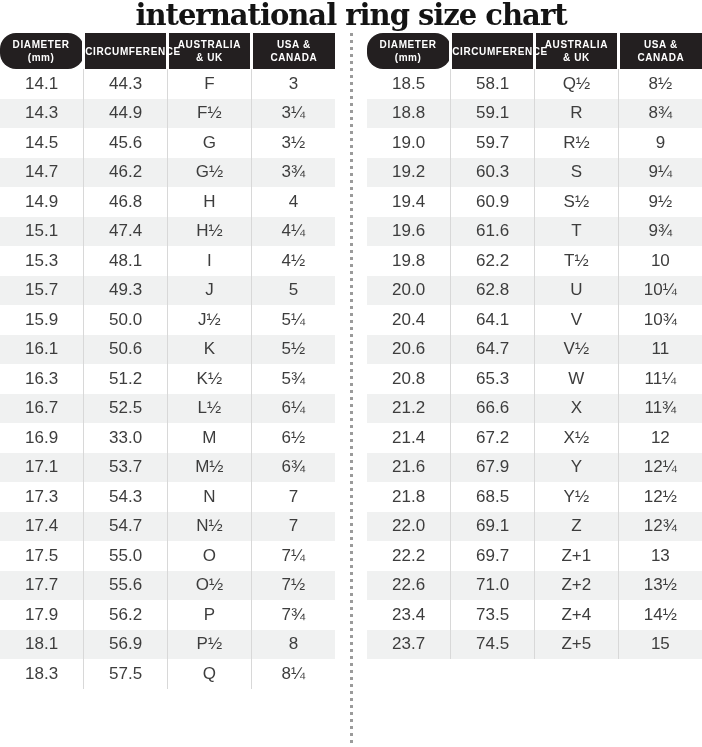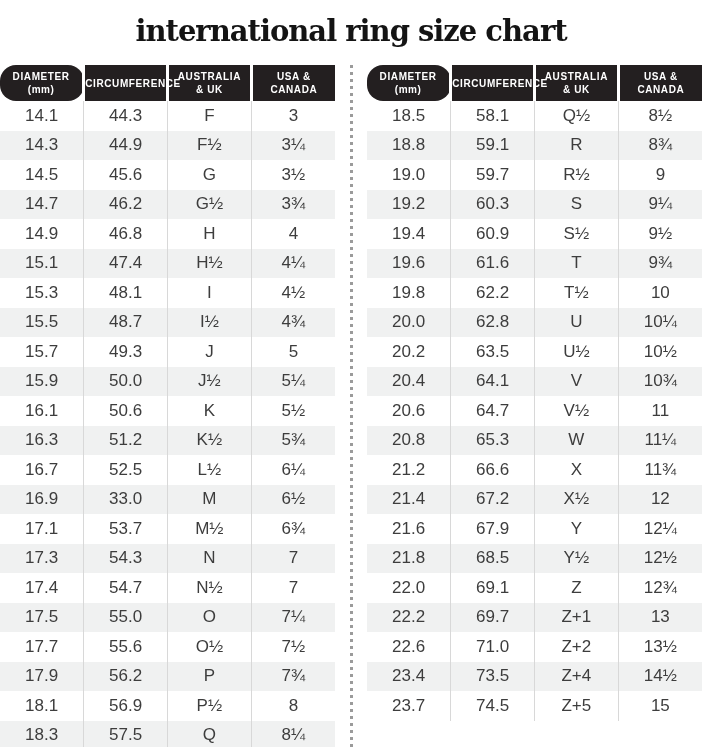--- a/index.html
+++ b/index.html
@@ -11,21 +11,21 @@
     --divider-dots:#9b9b9b;
     --title-text:#141414;
   }
   *{box-sizing:border-box;}
   html,body{margin:0;padding:0;background:#ffffff;}
   .page{
     width:702px;height:747px;overflow:hidden;background:#fff;
     font-family:"Liberation Sans",sans-serif;
   }
   .title{
-    margin:16px;height:33px;text-align:center;
+    margin:0;height:33px;text-align:center;
     font-family:"DejaVu Serif","Liberation Serif",serif;
     font-weight:700;font-size:29px;line-height:31px;
     letter-spacing:-1px;color:var(--title-text);white-space:nowrap;
   }
   .tables{display:flex;align-items:flex-start;height:714px;}
   table.ring-table{
     border-collapse:collapse;table-layout:fixed;
     width:335px;flex:0 0 335px;
   }
   table.ring-table th{
@@ -112,26 +112,20 @@
             <td>H½</td>
             <td>4¼</td>
           </tr>
           <tr>
             <td>15.3</td>
             <td>48.1</td>
             <td>I</td>
             <td>4½</td>
           </tr>
           <tr>
-            <td>15.5</td>
-            <td>48.7</td>
-            <td>I½</td>
-            <td>4¾</td>
-          </tr>
-          <tr>
             <td>15.7</td>
             <td>49.3</td>
             <td>J</td>
             <td>5</td>
           </tr>
           <tr>
             <td>15.9</td>
             <td>50.0</td>
             <td>J½</td>
             <td>5¼</td>
@@ -272,26 +266,20 @@
             <td>19.8</td>
             <td>62.2</td>
             <td>T½</td>
             <td>10</td>
           </tr>
           <tr>
             <td>20.0</td>
             <td>62.8</td>
             <td>U</td>
             <td>10¼</td>
-          </tr>
-          <tr>
-            <td>20.2</td>
-            <td>63.5</td>
-            <td>U½</td>
-            <td>10½</td>
           </tr>
           <tr>
             <td>20.4</td>
             <td>64.1</td>
             <td>V</td>
             <td>10¾</td>
           </tr>
           <tr>
             <td>20.6</td>
             <td>64.7</td>

